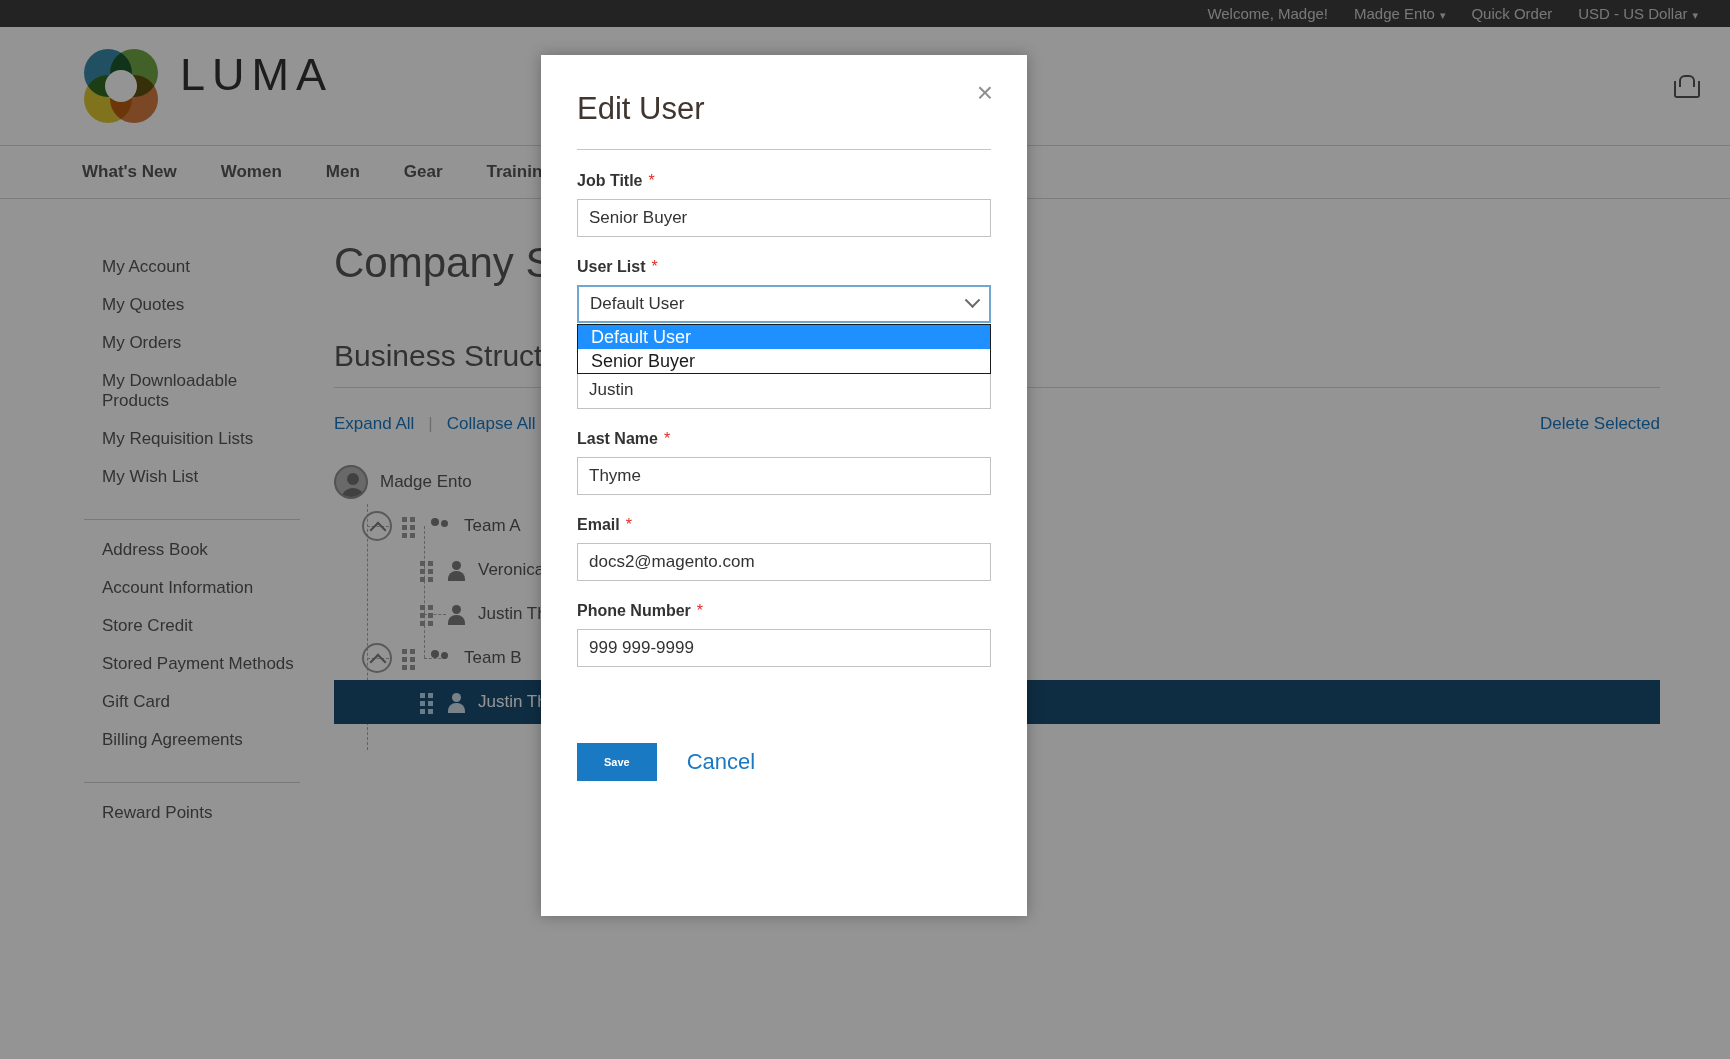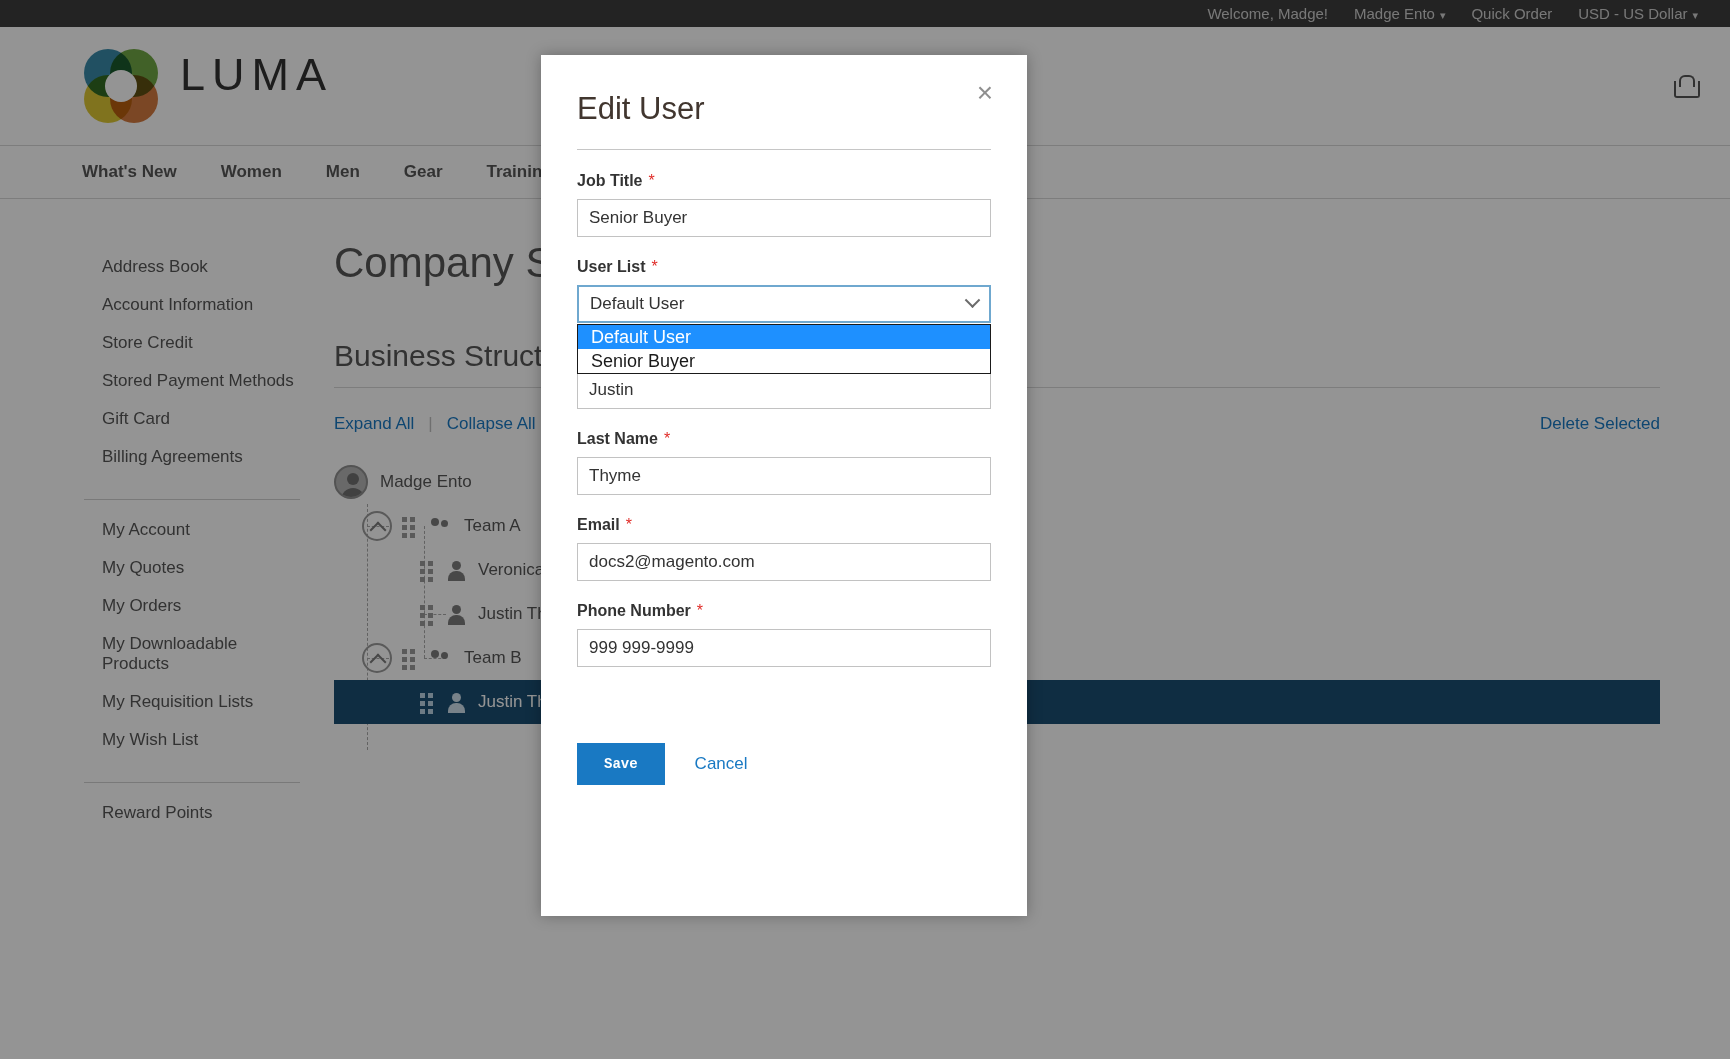--- a/index.html
+++ b/index.html
@@ -183,24 +183,24 @@
   .dd-list {
     position:absolute; left: 0; top: 66px; width: 100%;
     background:#fff; border:1px solid #1a1a1a; z-index: 70; padding: 0;
     margin:0; list-style:none;
   }
   .dd-list li { font-size:18px; color:#1a1a1a; padding: 1px 13px; line-height: 22px; cursor:pointer;}
   .dd-list li.sel { background:#1e90ff; color:#fff; }
 
   .modal-actions { display:flex; align-items:center; gap: 30px; margin-top: 76px; }
   .btn-save {
-    background:#1979c3; border:1px solid #1979c3; color:#fff; font-size:14px; font-weight:bold;
-    padding: 12px 26px; cursor:pointer; font-family:Liberation Mono, monospace;
-  }
-  .link-cancel { color:#1979c3; font-size:17px; text-decoration:none; cursor:pointer; }
+    background:#1979c3; border:1px solid #1979c3; color:#fff; font-size:11px; font-weight:bold;
+    padding: 12px 26px; cursor:pointer; font-family:Liberation Sans, sans-serif;
+  }
+  .link-cancel { color:#1979c3; font-size:22px; text-decoration:none; cursor:pointer; }
 </style>
 </head>
 <body>
 
 <div id="page">
 
   <div class="topbar">
     <span>Welcome, Madge!</span>
     <span><span>Madge Ento</span><span class="caret">▾</span></span>
     <span>Quick Order</span>
@@ -228,34 +228,34 @@
     <a>Women</a>
     <a>Men</a>
     <a>Gear</a>
     <a>Training</a>
   </div>
 
   <div class="main">
 
     <div class="sidebar">
       <ul class="side-group">
+        <li><a>My Account</a></li>
+        <li><a>My Quotes</a></li>
+        <li><a>My Orders</a></li>
+        <li><a>My Downloadable Products</a></li>
+        <li><a>My Requisition Lists</a></li>
+        <li><a>My Wish List</a></li>
+      </ul>
+      <ul class="side-group">
         <li><a>Address Book</a></li>
         <li><a>Account Information</a></li>
         <li><a>Store Credit</a></li>
         <li><a>Stored Payment Methods</a></li>
         <li><a>Gift Card</a></li>
         <li><a>Billing Agreements</a></li>
-      </ul>
-      <ul class="side-group">
-        <li><a>My Account</a></li>
-        <li><a>My Quotes</a></li>
-        <li><a>My Orders</a></li>
-        <li><a>My Downloadable Products</a></li>
-        <li><a>My Requisition Lists</a></li>
-        <li><a>My Wish List</a></li>
       </ul>
       <ul class="side-group">
         <li><a>Reward Points</a></li>
       </ul>
     </div>
 
     <div class="content">
       <h1 class="page-title">Company Structure</h1>
       <h2 class="sec-title">Business Structure</h2>
       <div class="hr"></div>

